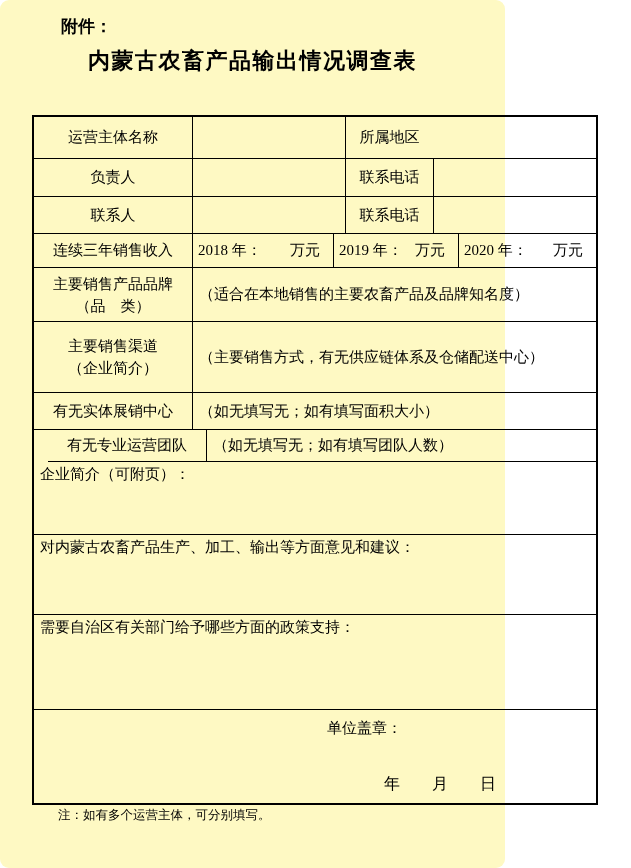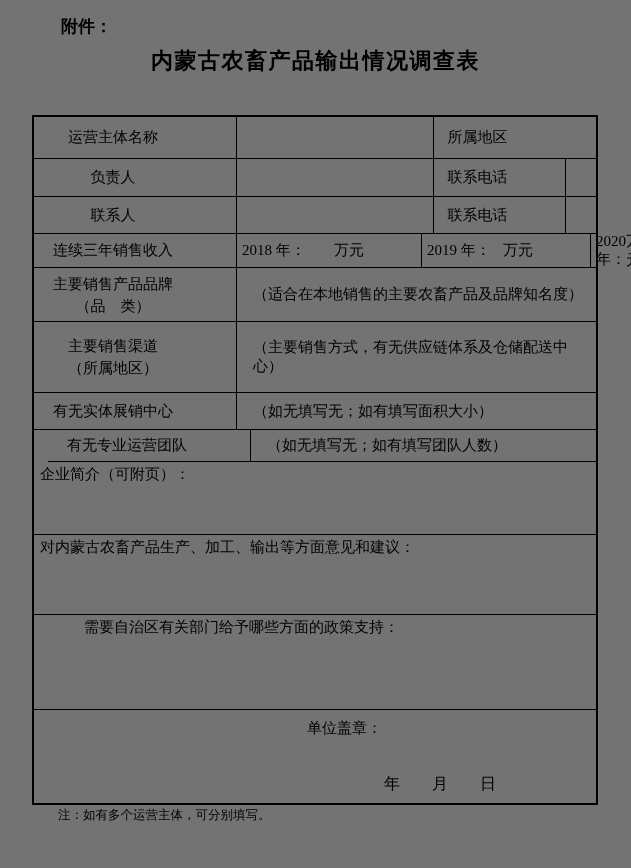--- a/index.html
+++ b/index.html
@@ -3,64 +3,64 @@
 <meta charset="utf-8">
 <style>
   * { margin:0; padding:0; box-sizing:border-box; }
   html,body { width:631px; height:868px; }
   body {
     background:#ffffff;
     color:#000000;
     font-family:"Liberation Serif","DejaVu Serif",serif;
     overflow:hidden;
   }
-  .sheet { position:relative; width:631px; height:868px; background:#737373; }
+  .sheet { position:relative; width:505px; height:868px; background:#fef9c3;border-radius:9px; }
 
   .attachment {
     position:absolute; left:61px; top:15px;
     font-size:17px; font-weight:bold;
     font-family:"Liberation Sans","DejaVu Sans",sans-serif;
   }
   .title {
     position:absolute; top:46px; left:0; width:100%;
     text-align:center; font-size:22px; font-weight:bold;
     letter-spacing:1.5px;
     font-family:"Liberation Sans","DejaVu Sans",sans-serif;
   }
 
   .form-table {
     position:absolute; left:32px; top:115px;
     width:566px; height:690px;
     border:2px solid #000;
     display:flex; flex-direction:column;
     font-size:15px;
   }
-  .trow { display:flex; border-bottom:1px solid #000; flex:0 0 auto; min-height:0;gap:44px; }
-  .trow:last-child { border-bottom:none; flex:1 1 auto; }
+  .trow { display:flex; border-bottom:1px solid #000; flex:0 0 auto; min-height:0; }
+  .trow:last-child { border-bottom:none; flex:1 1 auto;padding-left:20px; }
   .cell { position:relative; display:flex; align-items:center; min-width:0; }
   .cell + .cell { border-left:1px solid #000; }
 
   .r1 { height:42px; } .r2 { height:38px; } .r3 { height:37px; }
   .r4 { height:34px; } .r5 { height:54px; } .r6 { height:71px; }
   .r7 { height:37px; } .r8 { height:32px;margin-left:14px; } .r9 { height:73px; }
-  .r10 { height:80px; } .r11 { height:95px;padding-left:44px; }
+  .r10 { height:80px; } .r11 { height:95px; }
 
   .w-label { width:158px; flex:0 0 158px; }
   .w-val   { width:153px; flex:0 0 153px; }
   .w-sub   { width:88px;  flex:0 0 88px; }
   .w-last  { flex:1 1 auto; }
   .w-y1    { width:141px; flex:0 0 141px; }
   .w-y2    { width:125px; flex:0 0 125px; }
   .w-full  { flex:1 1 auto; }
 
   .c-label { justify-content:center; text-align:center; }
   .c-label-col { flex-direction:column; justify-content:center; text-align:center; line-height:22px; }
   .c-input { }
   .c-year { justify-content:space-between; padding:0 13px 0 5px; }
-  .c-hint { justify-content:flex-start; padding-left:16px; }
+  .c-hint { justify-content:flex-start; padding-left:6px; }
   .c-block { align-items:flex-start; justify-content:flex-start; padding:3px 6px; }
 
   .c-seal { display:block; }
   .seal-label { position:absolute; left:273px; top:9px; font-size:15px; }
   .date-label { position:absolute; right:100px; bottom:8px; font-size:16px; }
 
   .footnote {
     position:absolute; left:58px; top:807px;
     font-size:12.5px;
   }
@@ -117,21 +117,21 @@
         <span>（品　类）</span>
       </div>
       <div class="cell c-hint w-last">
         <span>（适合在本地销售的主要农畜产品及品牌知名度）</span>
       </div>
     </div>
 
     <div class="trow r6">
       <div class="cell c-label-col w-label">
         <span>主要销售渠道</span>
-        <span>（所属地区）</span>
+        <span>（企业简介）</span>
       </div>
       <div class="cell c-hint w-last">
         <span>（主要销售方式，有无供应链体系及仓储配送中心）</span>
       </div>
     </div>
 
     <div class="trow r7">
       <div class="cell c-label w-label">有无实体展销中心</div>
       <div class="cell c-hint w-last">
         <span>（如无填写无；如有填写面积大小）</span>

